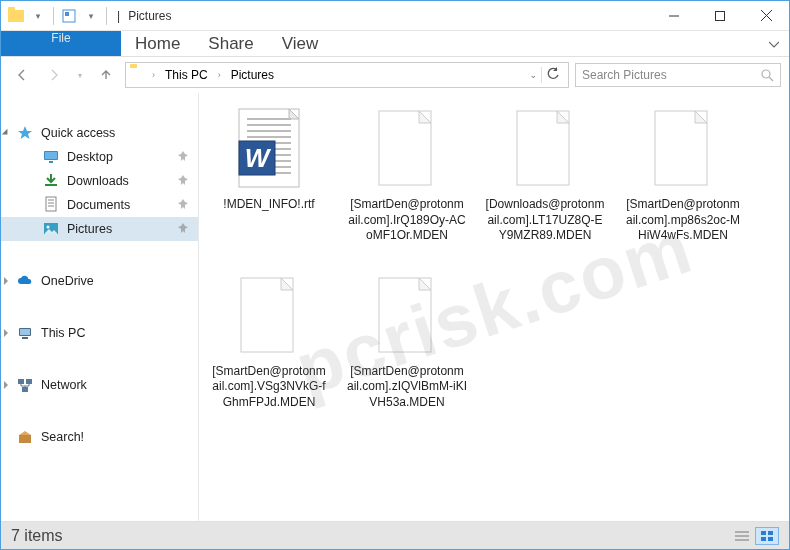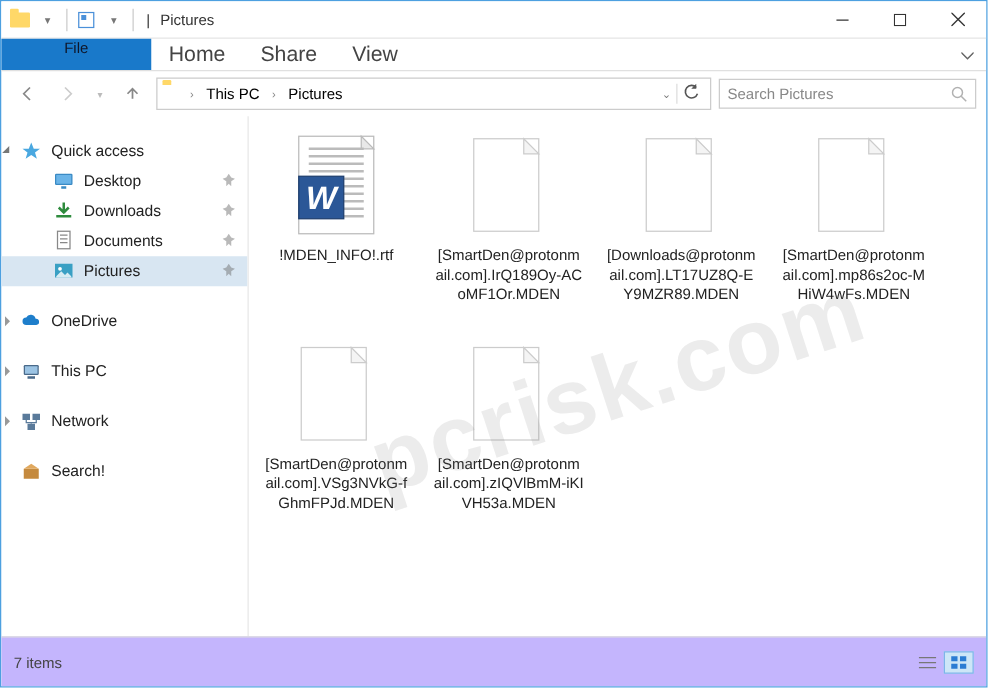--- a/index.html
+++ b/index.html
@@ -8,50 +8,50 @@
 .titlebar { height: 30px; background: #fff; display: flex; align-items: center; border-bottom: 1px solid #e5e5e5; }
 .qat { display: flex; align-items: center; gap: 4px; padding: 0 6px; }
 .qat-icon { width: 18px; height: 18px; display: flex; align-items: center; justify-content: center; }
 .sep-v { width: 1px; height: 18px; background: #ccc; margin: 0 2px; }
 .title-text { font-size: 12px; color: #333; padding-left: 4px; }
 .win-controls { margin-left: auto; display: flex; }
 .win-btn { width: 46px; height: 30px; display: flex; align-items: center; justify-content: center; color: #333; font-size: 11px; }
 
 .ribbon { height: 26px; display: flex; align-items: stretch; border-bottom: 1px solid #e0e0e0; }
 .tab { padding: 0 14px; display: flex; align-items: center; font-size: 17px; color: #444; }
-.tab.file { background: #1979ca; color: #0f172a; }
+.tab.file { background: #1979ca; color: #e5e5e5; }
 
 .navbar { height: 36px; display: flex; align-items: center; padding: 4px 8px; gap: 6px; }
 .nav-btn { width: 26px; height: 26px; display: flex; align-items: center; justify-content: center; color: #666; border-radius: 2px; }
 .nav-btn.disabled { color: #bbb; }
 .breadcrumb { flex: 1; height: 26px; border: 1px solid #ccc; display: flex; align-items: center; padding: 0 4px; gap: 4px; font-size: 12px; background: #fff; }
 .crumb { padding: 0 4px; }
 .crumb-chev { color: #888; font-size: 9px; padding: 0 2px; }
 .bc-drop { margin-left: auto; display: flex; align-items: center; gap: 4px; padding-right: 4px; }
 .search { width: 206px; height: 24px; border: 1px solid #ccc; display: flex; align-items: center; padding: 0 6px; font-size: 12px; color: #888; }
 .search svg { margin-left: auto; opacity: .5; }
 
 .body { display: flex; height: 430px; }
 .sidebar { width: 198px; border-right: 1px solid #e8e8e8; padding: 10px 0; overflow: hidden; }
 .tree-item { display: flex; align-items: center; height: 24px; padding-left: 42px; font-size: 12.5px; color: #222; gap: 8px; position: relative; }
-.tree-item.top { padding-left: 16px; font-size: 12.5px; margin-top: 6px; }
+.tree-item.top { padding-left: 16px; font-size: 12.5px; margin-top: 18px; }
 .tree-item.top::before { content: ""; position: absolute; left: 3px; width: 0; height: 0; border-left: 4px solid #777; border-top: 4px solid transparent; border-bottom: 4px solid transparent; transform: rotate(45deg); }
 .tree-item.top.collapsed::before { transform: rotate(0deg); border-left-color: #999; }
 .tree-item.top.noexp::before { display: none; }
 .tree-item.selected { background: #d8e6f2; }
 .tree-item .pin { margin-left: auto; margin-right: 10px; opacity: .45; }
 .tree-group-gap { height: 10px; }
 .ico { width: 16px; height: 16px; flex-shrink: 0; }
 
 .content { flex: 1; padding: 14px 10px; overflow: auto; position: relative; }
 .grid { display: flex; flex-wrap: wrap; gap: 30px 18px; }
 .file { width: 120px; display: flex; flex-direction: column; align-items: center; text-align: center; font-size: 12px; color: #222; line-height: 1.3; word-break: break-all; }
 .thumb { width: 72px; height: 84px; margin-bottom: 6px; display: flex; align-items: center; justify-content: center; }
 
-.statusbar { position: absolute; bottom: 0; left: 0; right: 0; height: 40px; border-top: 1px solid #e0e0e0; background: #c4b5fd; display: flex; align-items: center; padding: 0 10px; font-size: 12px; color: #444; }
+.statusbar { position: absolute; bottom: 0; left: 0; right: 0; height: 28px; border-top: 1px solid #e0e0e0; background: #e5e5e5; display: flex; align-items: center; padding: 0 10px; font-size: 16px; color: #444; }
 .view-switch { margin-left: auto; display: flex; gap: 1px; }
 .vs-btn { width: 24px; height: 18px; border: 1px solid transparent; display: flex; align-items: center; justify-content: center; }
 .vs-btn.active { background: #cde6f7; border-color: #7eb4ea; }
 
 .watermark { position: absolute; top: 50%; left: 50%; transform: translate(-50%, -50%) rotate(-18deg); font-size: 74px; font-weight: 700; color: rgba(120,120,120,.14); pointer-events: none; letter-spacing: 2px; font-family: Arial, sans-serif; }
 
 
 .folder-ico { width: 16px; height: 12px; background: #ffd868; border-radius: 1px; position: relative; }
 .folder-ico::before { content: ""; position: absolute; top: -3px; left: 0; width: 7px; height: 4px; background: #ffd868; border-radius: 1px 1px 0 0; }
 </style>

